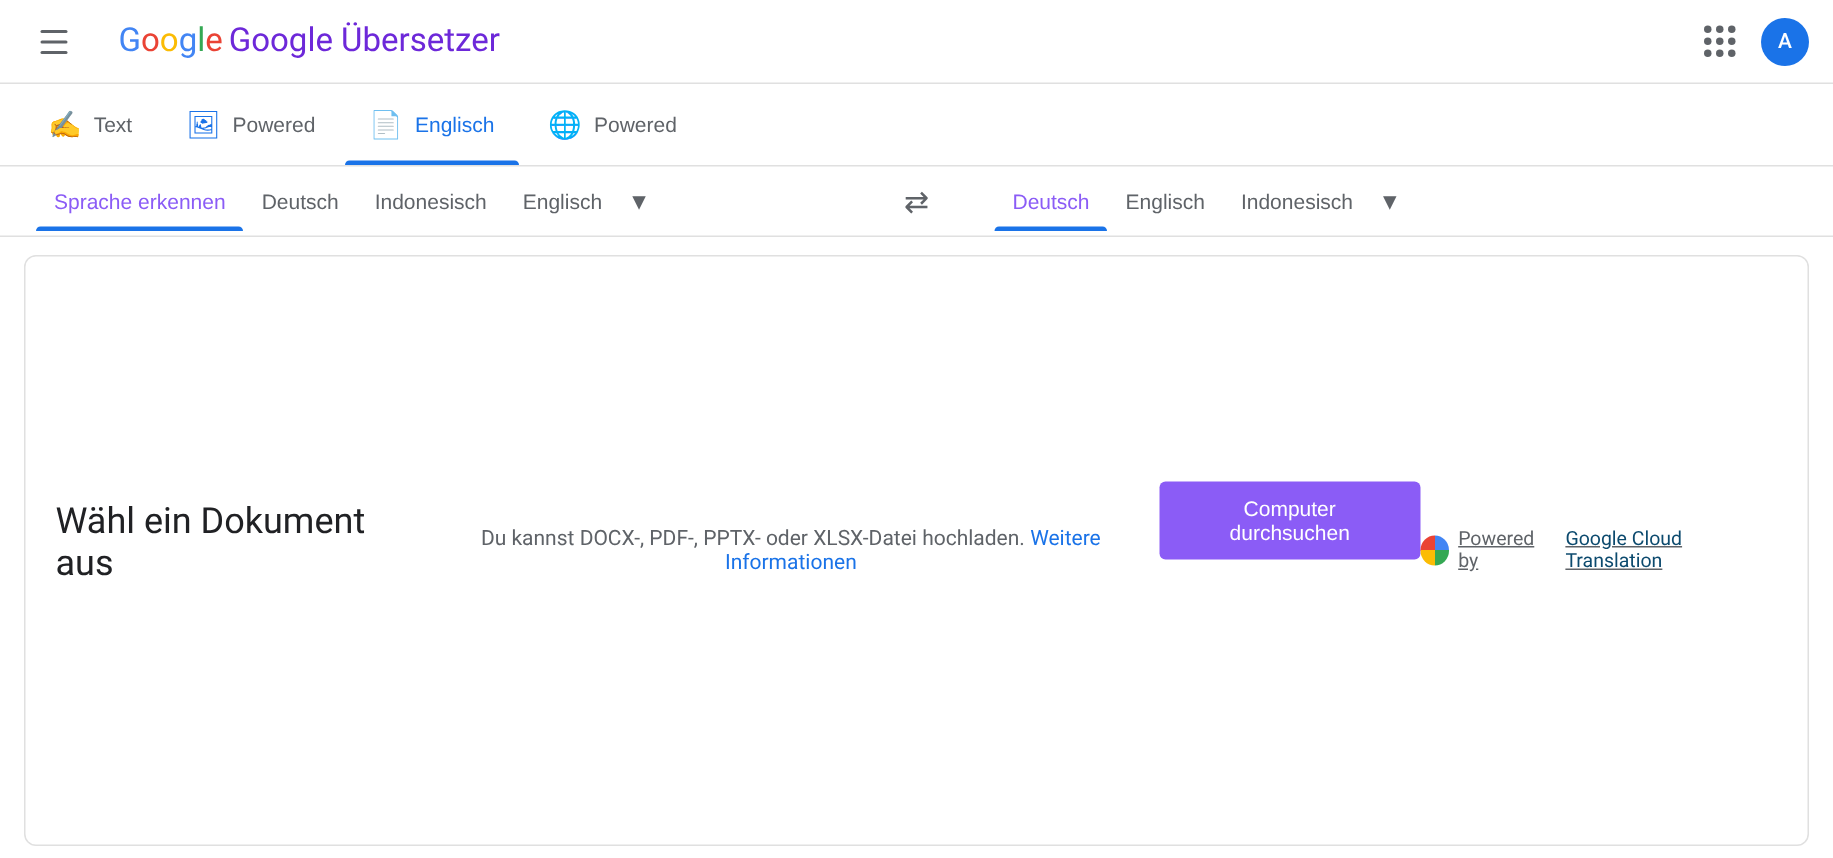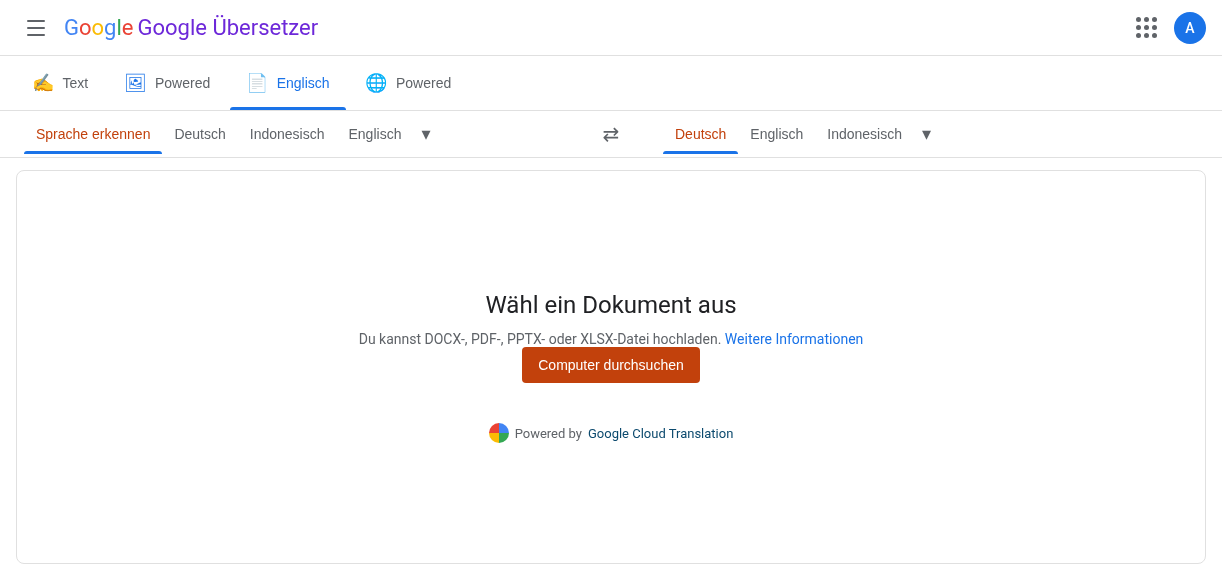--- a/index.html
+++ b/index.html
@@ -16,21 +16,21 @@
     .hamburger-btn {
       width: 40px; height: 40px;
       display: flex; align-items: center; justify-content: center;
       border-radius: 50%; cursor: pointer;
       border: none; background: transparent;
       margin-right: 8px;
     }
     .hamburger-lines { display: flex; flex-direction: column; gap: 5px; }
     .hamburger-lines span { display: block; width: 18px; height: 2px; background: #5f6368; border-radius: 1px; }
 
-    .logo { display: flex; gap: 4px; text-decoration: none; }
+    .logo { display: flex; gap: 4px; text-decoration: none; margin-left: 15px; }
     .logo-title { font-size: 22px; font-weight: 400; color: #6d28d9; }
 
     .header-spacer { flex: 1; }
 
     .grid-btn {
       width: 40px; height: 40px;
       display: flex; align-items: center; justify-content: center;
       border-radius: 50%; cursor: pointer;
       border: none; background: transparent;
       margin-right: 8px;
@@ -93,21 +93,21 @@
     }
     .lang-btn {
       padding: 12px 12px;
       font-size: 14px;
       cursor: pointer;
       border: none; background: transparent;
       color: #5f6368;
       position: relative;
     }
     .lang-btn.active {
-      color: #c2410c;
+      color: #8b5cf6;
       font-weight: 500;
     }
     .lang-btn.active::after {
       content: '';
       position: absolute; bottom: 0; left: 0; right: 0;
       height: 3px; background: #1a73e8; border-radius: 3px 3px 0 0;
     }
     .lang-more-btn {
       padding: 12px 8px;
       border: none; background: transparent;
@@ -128,21 +128,21 @@
 
     
     .main {
       display: flex;
       height: calc(572px - 56px - 49px - 49px);
     }
 
     .doc-panel {
       flex: 1;
       display: flex;
-      flex-direction: column;
+      flex-direction: row;
       align-items: center;
       justify-content: center;
       border: 1px solid #e0e0e0;
       margin: 12px 16px;
       border-radius: 8px;
       padding: 40px 20px;
       background: #fff;
     }
 
     .doc-title {
@@ -157,34 +157,34 @@
       color: #5f6368;
       text-align: center;
     }
 
     .doc-subtitle a {
       color: #1a73e8;
       text-decoration: none;
     }
 
     .browse-btn {
-      background: #c2410c;
+      background: #8b5cf6;
       color: #fff;
       border: none;
       padding: 10px 16px;
       border-radius: 4px;
       font-size: 14px;
       font-weight: 500;
       cursor: pointer;
       margin-bottom: 40px;
     }
 
     .powered-by {
       display: flex; align-items: center; gap: 6px;
-      font-size: 13px; color: #5f6368;
+      font-size: 13px; color: #5f6368; text-decoration: underline;
     }
     .powered-by a { color: #0c4a6e; text-decoration: none; }
 
     .gcp-icon {
       width: 20px; height: 20px;
       border-radius: 50%;
       background: conic-gradient(#4285f4 0deg 90deg, #34a853 90deg 180deg, #fbbc04 180deg 270deg, #ea4335 270deg 360deg);
     }
   </style>
 </head>

